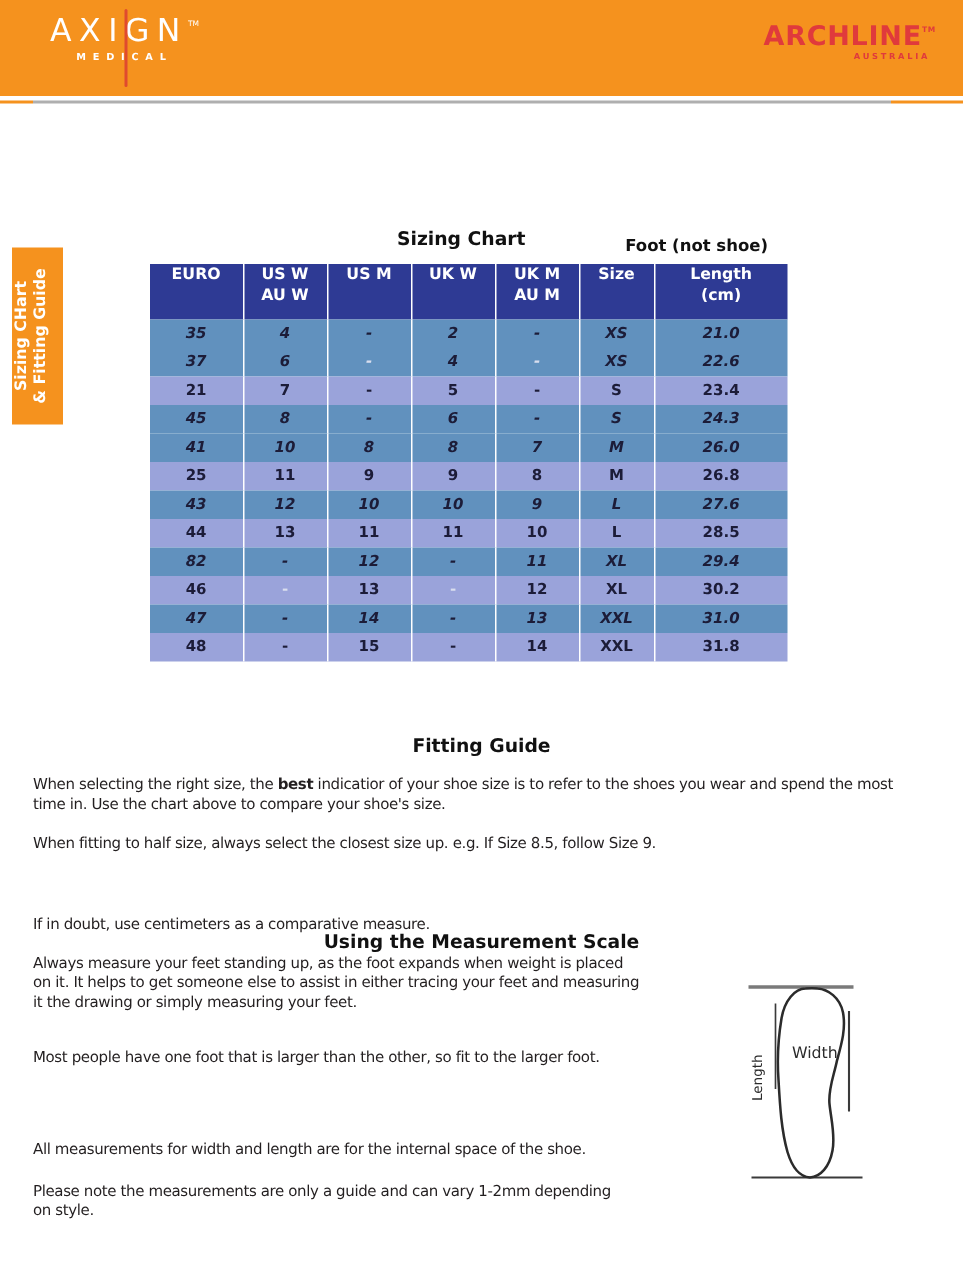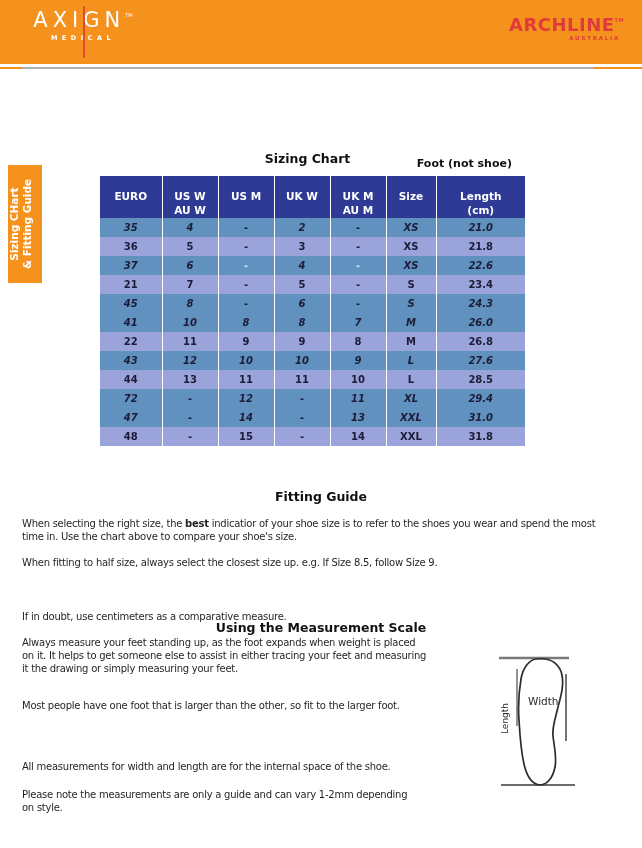--- a/index.html
+++ b/index.html
@@ -42,21 +42,21 @@
                font-size:12.5px;font-weight:bold;color:#111;}
   .foot-note{position:absolute;left:400px;top:157px;width:112px;text-align:right;
              font-size:11px;font-weight:bold;color:#111;}
 
   table.sizing{position:absolute;left:100px;top:176px;width:425px;border-collapse:collapse;
                table-layout:fixed;}
   table.sizing col.c1{width:62px}table.sizing col.c2{width:56px}table.sizing col.c3{width:56px}
   table.sizing col.c4{width:56px}table.sizing col.c5{width:56px}table.sizing col.c6{width:50px}
   table.sizing col.c7{width:89px}
   table.sizing th{background:var(--table-header);color:#fff;font-size:10.5px;height:37px;
-                  vertical-align:top;padding-top:13px;line-height:1.35;font-weight:bold;text-align:center;}
+                  vertical-align:top;padding-top:0;line-height:1.35;font-weight:bold;text-align:center;}
   table.sizing td{font-size:10px;font-weight:bold;height:19px;text-align:center;
                   color:var(--cell-text);padding:0;}
   table.sizing th + th, table.sizing td + td{border-left:1.5px solid #fff;}
   table.sizing tr.odd td{background:var(--row-blue);font-style:italic;}
   table.sizing tr.even td{background:var(--row-peri);}
   table.sizing td.muted{color:var(--muted-dash);}
 
   
   .section-heading{position:absolute;left:0;width:642px;text-align:center;
                    font-size:12.5px;font-weight:bold;color:#111;}
@@ -140,29 +140,20 @@
   <tbody>
       <tr class="odd">
         <td>35</td>
         <td>4</td>
         <td>-</td>
         <td>2</td>
         <td>-</td>
         <td>XS</td>
         <td>21.0</td>
       </tr>
-      <tr class="even">
-        <td>36</td>
-        <td>5</td>
-        <td>-</td>
-        <td>3</td>
-        <td>-</td>
-        <td>XS</td>
-        <td>21.8</td>
-      </tr>
       <tr class="odd">
         <td>37</td>
         <td>6</td>
         <td class="muted">-</td>
         <td>4</td>
         <td class="muted">-</td>
         <td>XS</td>
         <td>22.6</td>
       </tr>
       <tr class="even">
@@ -186,21 +177,21 @@
       <tr class="odd">
         <td>41</td>
         <td>10</td>
         <td>8</td>
         <td>8</td>
         <td>7</td>
         <td>M</td>
         <td>26.0</td>
       </tr>
       <tr class="even">
-        <td>22</td>
+        <td>25</td>
         <td>11</td>
         <td>9</td>
         <td>9</td>
         <td>8</td>
         <td>M</td>
         <td>26.8</td>
       </tr>
       <tr class="odd">
         <td>43</td>
         <td>12</td>
@@ -213,27 +204,36 @@
       <tr class="even">
         <td>44</td>
         <td>13</td>
         <td>11</td>
         <td>11</td>
         <td>10</td>
         <td>L</td>
         <td>28.5</td>
       </tr>
       <tr class="odd">
-        <td>72</td>
+        <td>82</td>
         <td>-</td>
         <td>12</td>
         <td>-</td>
         <td>11</td>
         <td>XL</td>
         <td>29.4</td>
+      </tr>
+      <tr class="even">
+        <td>46</td>
+        <td class="muted">-</td>
+        <td>13</td>
+        <td class="muted">-</td>
+        <td>12</td>
+        <td>XL</td>
+        <td>30.2</td>
       </tr>
       <tr class="odd">
         <td>47</td>
         <td>-</td>
         <td>14</td>
         <td>-</td>
         <td>13</td>
         <td>XXL</td>
         <td>31.0</td>
       </tr>

